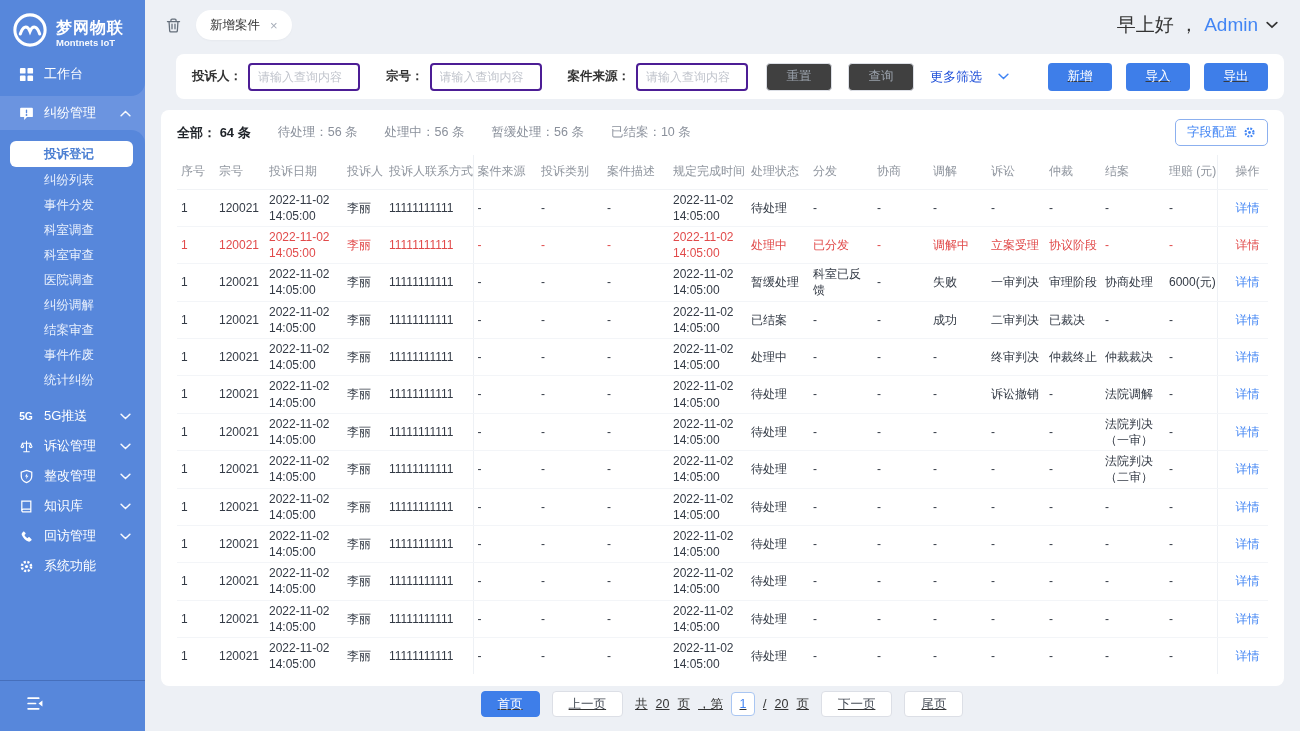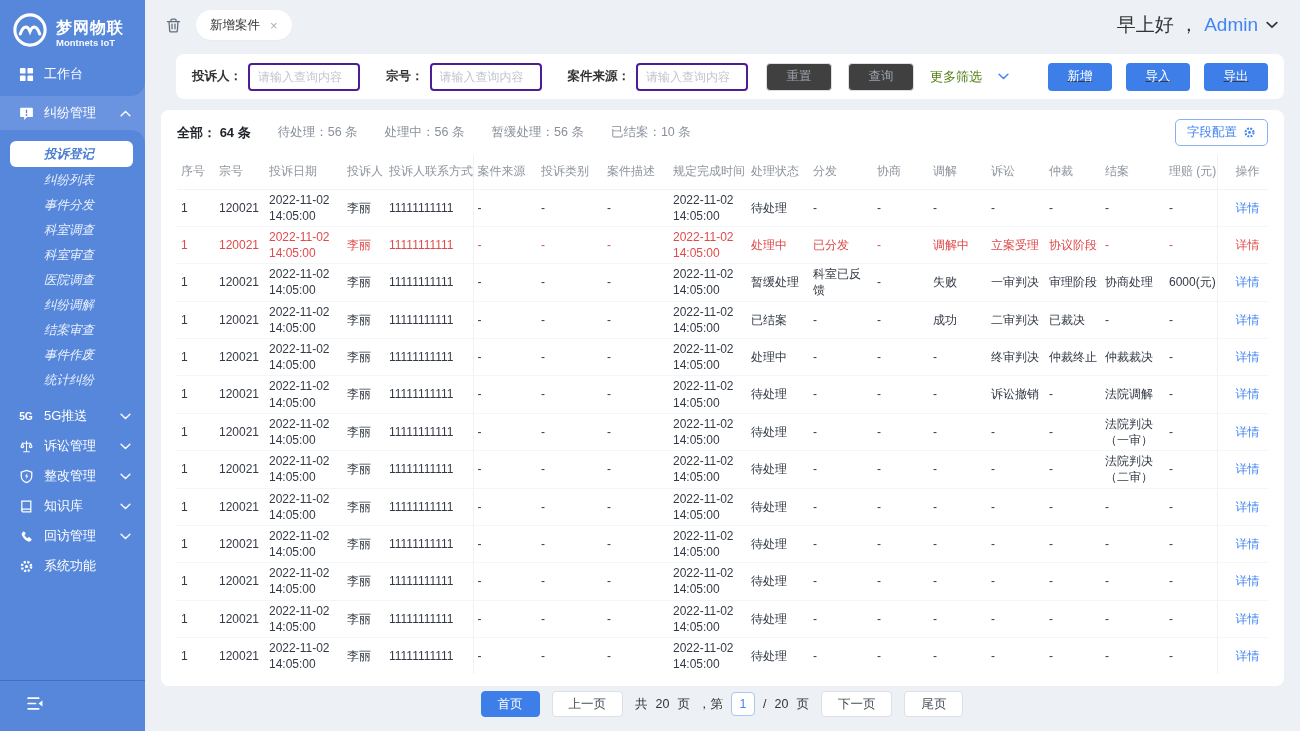--- a/index.html
+++ b/index.html
@@ -17,42 +17,42 @@
   .logo-row { display:flex; align-items:flex-end; gap:8px; padding:12px 10px 10px 12px; }
   .logo-mark { flex:0 0 auto; }
   .logo-title { font-size:16px; font-weight:bold; letter-spacing:1px; line-height:1.1; }
   .logo-sub { font-size:9.5px; font-weight:bold; opacity:.95; }
   .menu-row { display:flex; align-items:center; gap:10px; height:32px; padding:0 14px 0 18px; cursor:pointer; font-size:13px; font-weight:500;text-align:center; }
   .menu-row .mi { width:16px; display:flex; justify-content:center; }
   .menu-row .chev { margin-left:auto; opacity:.95; }
   .menu-band { background:#6b94e0; margin:-14px 0; padding:14px 0; position:relative; z-index:1; }
   .menu-band .menu-row { height:34px; }
   .side-rest { background:#5787db; border-top-right-radius:14px; position:relative; z-index:2; flex:1; display:flex; flex-direction:column; padding-top:8px; }
-  .submenu { list-style:none; padding:2px 0 8px;font-style:italic; }
+  .submenu { list-style:none; padding:2px 0 8px; }
   .submenu li { height:25px; line-height:25px; padding-left:44px; font-size:12.5px; cursor:pointer; color:#eaf1fd; }
   .submenu li.active { background:#fff; color:#4a7ed2; font-weight:bold; margin:1px 12px 1px 10px; padding-left:34px; border-radius:6px; height:26px; line-height:26px; }
   .groups .menu-row { height:30px; }
   .side-foot { margin-top:auto; border-top:1px solid rgba(20,40,90,.25); padding:14px 0 16px 26px; }
 
   
   .topbar { position:absolute; left:145px; top:0; right:0; height:50px; display:flex; align-items:center; padding:0 22px 0 20px; gap:14px; }
   .trash-btn { cursor:pointer; display:flex; }
   .tab-pill { background:#fff; border-radius:16px; height:30px; display:flex; align-items:center; gap:10px; padding:0 14px; font-size:12.5px; color:#333; cursor:pointer; box-shadow:0 1px 2px rgba(0,0,0,.03); }
   .tab-close { color:#a6adb8; font-size:13px; cursor:pointer; line-height:1; }
   .top-right { margin-left:auto; display:flex; align-items:center; gap:6px; font-size:19px; color:#333; cursor:pointer;text-align:center; }
   .top-right .user { color:#4285f4; }
 
   
   .filter-card { position:absolute; left:176px; right:16px; top:54px; height:45px; background:#fff; border-radius:8px; display:flex; align-items:center; padding:0 16px; }
   .f-field { display:flex; align-items:center; margin-right:26px; }
   .f-field label { font-weight:bold; font-size:12.5px; color:#333; margin-right:6px; white-space:nowrap; }
   .f-field input { width:112px; height:28px; border:2px solid #4c1d95; border-radius:4px; padding:0 8px; font-size:12px; color:#333; outline:none; font-family:inherit; }
   .f-field input::placeholder { color:#c0c4cc; }
   .ghost-btn { width:66px; height:28px; background:#404040; border:1px solid #dcdfe6; border-radius:4px; color:#9aa1ab; font-size:12.5px; cursor:pointer; margin-right:16px; font-family:inherit; }
-  .more-link { color:#4d7c0f; font-size:13px; display:flex; align-items:center; gap:16px; cursor:pointer; white-space:nowrap; }
+  .more-link { color:#1d4ed8; font-size:13px; display:flex; align-items:center; gap:16px; cursor:pointer; white-space:nowrap; }
   .action-group { margin-left:auto; display:flex; gap:14px;text-decoration:underline; }
   .primary-btn { min-width:64px; height:28px; background:#3e7ee9; border:none; border-radius:4px; color:#fff; font-size:12.5px; cursor:pointer; padding:0 16px; font-family:inherit; }
 
   
   .table-card { position:absolute; left:161px; right:16px; top:110px; background:#fff; border-radius:8px; padding:0 16px 12px; }
   .summary-row { height:45px; display:flex; align-items:center; gap:27px; font-size:12.5px; color:#8a909b; }
   .summary-item b { color:#1f2329; font-size:13px; }
   .summary-item.em { color:#1f2329; font-weight:bold; font-size:13px; }
   .field-config-btn { margin-left:auto; height:27px; display:flex; align-items:center; gap:6px; padding:0 11px; background:#fff; border:1px solid #8cb0ef; border-radius:5px; color:#4285f4; font-size:12.5px; cursor:pointer; font-family:inherit; }
 
@@ -63,21 +63,21 @@
   tr.red td, tr.red .detail-link { color:#e14a4a; }
   .detail-link { color:#4285f4; cursor:pointer; text-decoration:none; }
   .sep-r { border-right:1px solid #eef1f5; }
   .sep-l { border-left:1px solid #eef1f5; padding-left:18px !important; }
   .c0{width:38px}.c1{width:50px}.c2{width:78px}.c3{width:42px}.c4{width:88px}
   .c5{width:64px}.c6{width:66px}.c7{width:66px}.c8{width:78px}.c9{width:62px}
   .c10{width:64px}.c11{width:56px}.c12{width:58px}.c13{width:58px}.c14{width:56px}
   .c15{width:64px}.c16{width:52px}.c17{width:51px}
 
   
-  .pagination { position:absolute; left:144px; right:0; top:691px; display:flex; align-items:center; justify-content:center; gap:12px; font-size:12.5px; color:#333; }
+  .pagination { position:absolute; left:144px; right:0; top:691px; display:flex; align-items:center; justify-content:center; gap:12px; font-size:12.5px; color:#333;text-decoration:underline; }
   .pg-btn { height:26px; padding:0 16px; border-radius:4px; border:1px solid #dcdfe6; background:#fff; color:#444b55; font-size:12.5px; cursor:pointer; font-family:inherit; }
   .pg-btn.primary { background:#3e7ee9; border-color:#3e7ee9; color:#fff; }
   .pg-text { display:flex; align-items:center; gap:8px; }
   .pg-current { width:24px; height:24px; border:1px solid #a9c6f2; border-radius:4px; color:#4285f4; background:#fff; display:flex; align-items:center; justify-content:center; }
 </style>
 </head>
 <body>
 
 <aside class="sidebar">
   <div class="side-top">

